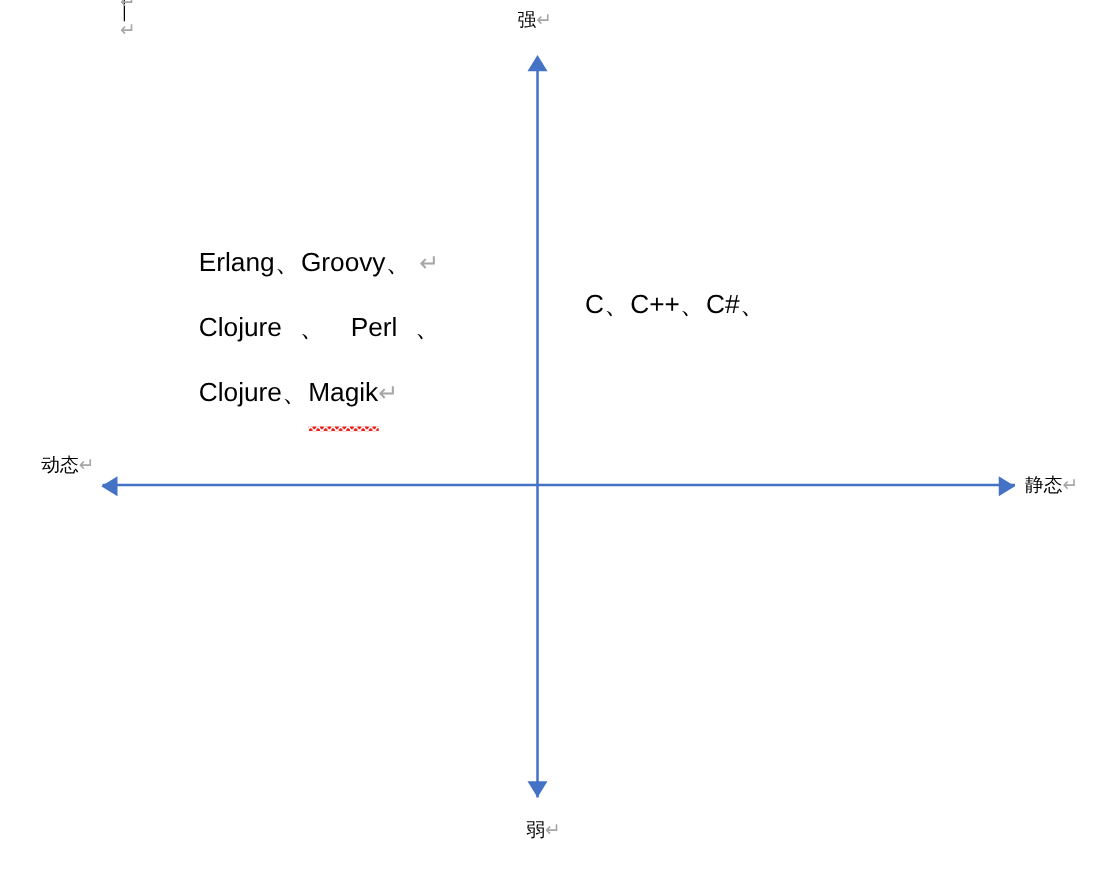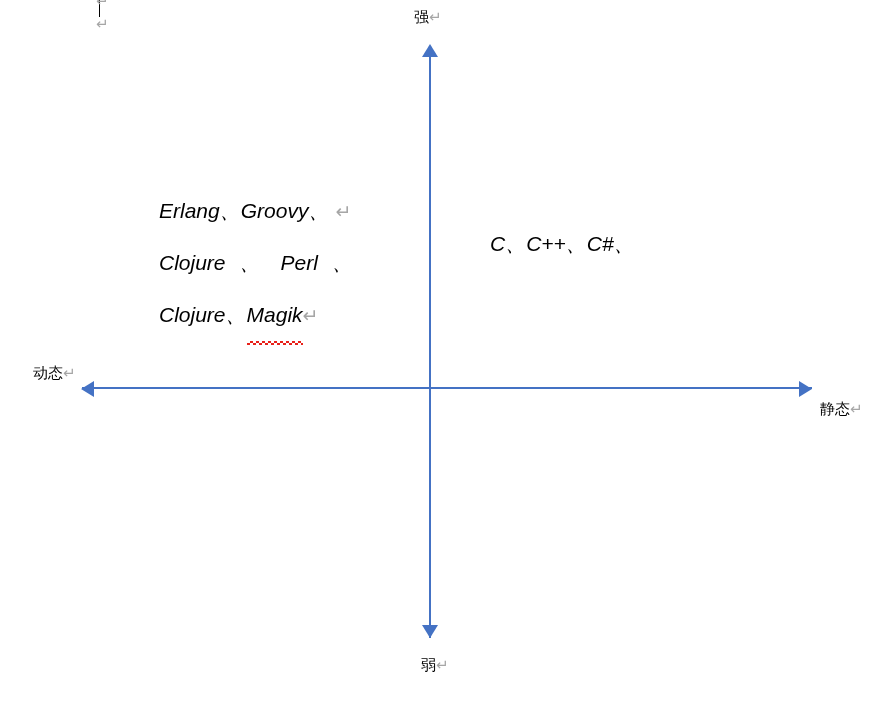--- a/index.html
+++ b/index.html
@@ -74,41 +74,40 @@
   .axis-label {
     position: absolute;
     font-size: 15px;
     color: #000000;
     white-space: nowrap;
     line-height: 1;
   }
   .axis-label-top    { left: 414px; top: 9px; }
   .axis-label-bottom { left: 421px; top: 657px; }
   .axis-label-left   { left: 33px;  top: 365px; }
-  .axis-label-right  { left: 820px; top: 381px; margin-top: 20px; }
+  .axis-label-right  { left: 820px; top: 381px; }
 
   
   .pilcrow {
     color: #a6a6a6;
     font-size: 15px;
     font-family: "DejaVu Sans", sans-serif;
     vertical-align: baseline;
   }
 
   
   .quad-block {
     position: absolute;
     font-size: 21px;
     color: #000000;
     line-height: 52px;
     white-space: nowrap;
-    font-style: italic;
   }
   .quad-upper-left  { left: 159px; top: 185px; }
-  .quad-upper-right { left: 490px; top: 218px; }
+  .quad-upper-right { left: 468px; top: 218px; }
   .quad-lower-left  { left: 124px; top: 424px; }
 
   .quad-line { position: relative; }
 
   
   .wide-sp { letter-spacing: 0px; }
   .spacer-lg { display: inline-block; width: 20px; }
   .spacer-md { display: inline-block; width: 14px; }
   .spacer-sm { display: inline-block; width: 6px; }
 

